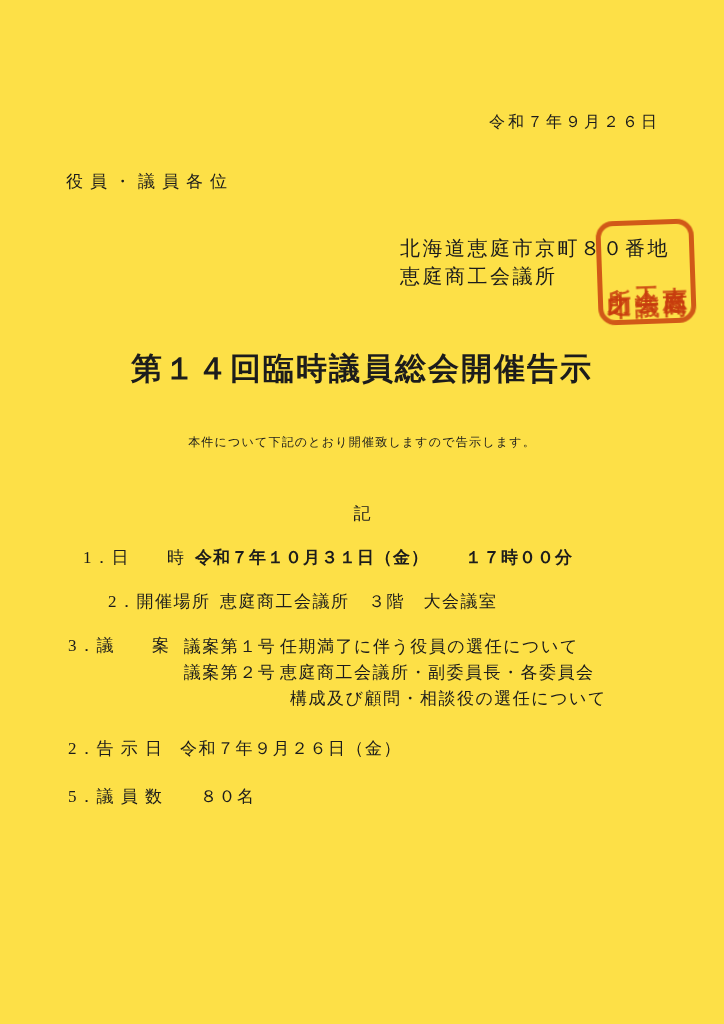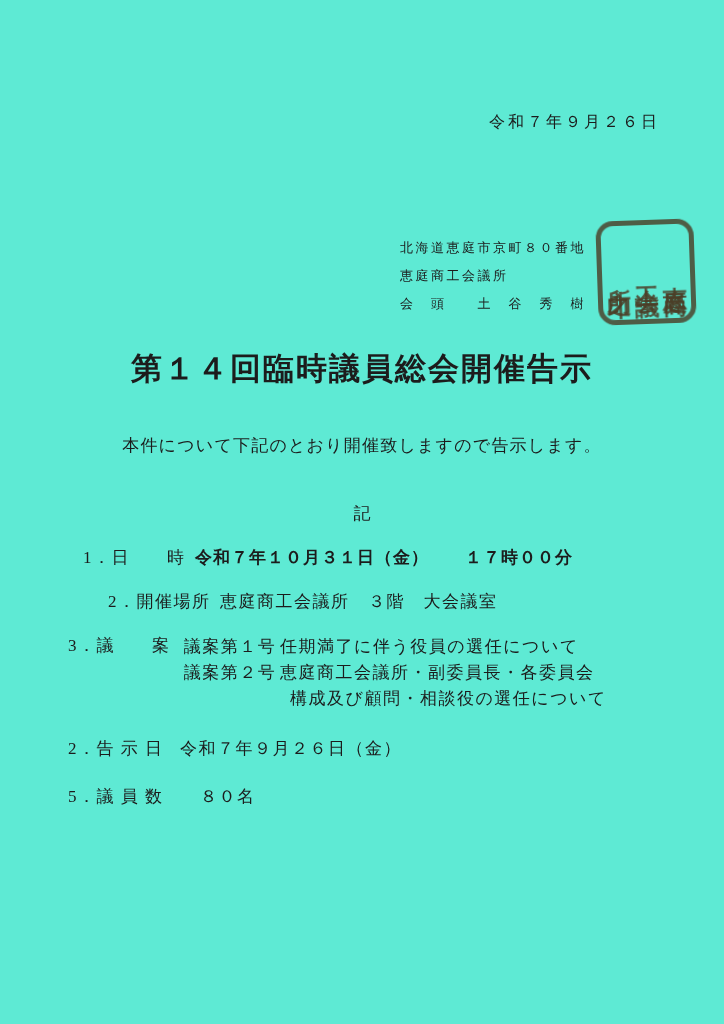--- a/index.html
+++ b/index.html
@@ -4,21 +4,21 @@
 <style>
   html, body {
     margin: 0;
     padding: 0;
     background: #ffffff;
   }
   .page {
     position: relative;
     width: 724px;
     height: 1024px;
-    background: #5eead4;
+    background: #fde047;
     overflow: hidden;
     font-family: "Liberation Serif", "DejaVu Serif", serif;
     color: #1c1c1c;
   }
   .issue-date {
     position: absolute;
     top: 112px;
     right: 64px;
     font-size: 16px;
     letter-spacing: 3px;
@@ -29,21 +29,21 @@
     top: 170px;
     left: 66px;
     font-size: 17px;
     letter-spacing: 7px;
     white-space: nowrap;
   }
   .sender {
     position: absolute;
     top: 234px;
     left: 400px;
-    font-size: 13px;
+    font-size: 20px;
     line-height: 28px;
     letter-spacing: 2.5px;
     white-space: nowrap;
   }
   .seal {
     position: absolute;
     left: 597px;
     top: 220px;
     width: 88px;
     height: 94px;
@@ -79,21 +79,21 @@
     letter-spacing: 2px;
     white-space: nowrap;
   }
   .body-text {
     position: absolute;
     top: 434px;
     left: 0;
     width: 724px;
     margin: 0;
     text-align: center;
-    font-size: 17px;
+    font-size: 12px;
     letter-spacing: 1.2px;
     white-space: nowrap;
   }
   .ki-heading {
     position: absolute;
     top: 502px;
     left: 0;
     width: 724px;
     text-align: center;
     font-size: 17px;
@@ -136,25 +136,25 @@
     flex-shrink: 0;
   }
 </style>
 </head>
 <body>
 
 <div class="page">
 
   <div class="issue-date">令和７年９月２６日</div>
 
+  <div class="addressee">役員・議員各位</div>
 
   <div class="sender">
     <div>北海道恵庭市京町８０番地</div>
     <div>恵庭商工会議所</div>
-    <div>会　頭　　土　谷　秀　樹</div>
   </div>
 
   <div class="seal">
     <div class="seal-text">恵庭商
 工会議
 所之印</div>
   </div>
 
   <h1 class="doc-title">第１４回臨時議員総会開催告示</h1>
 

